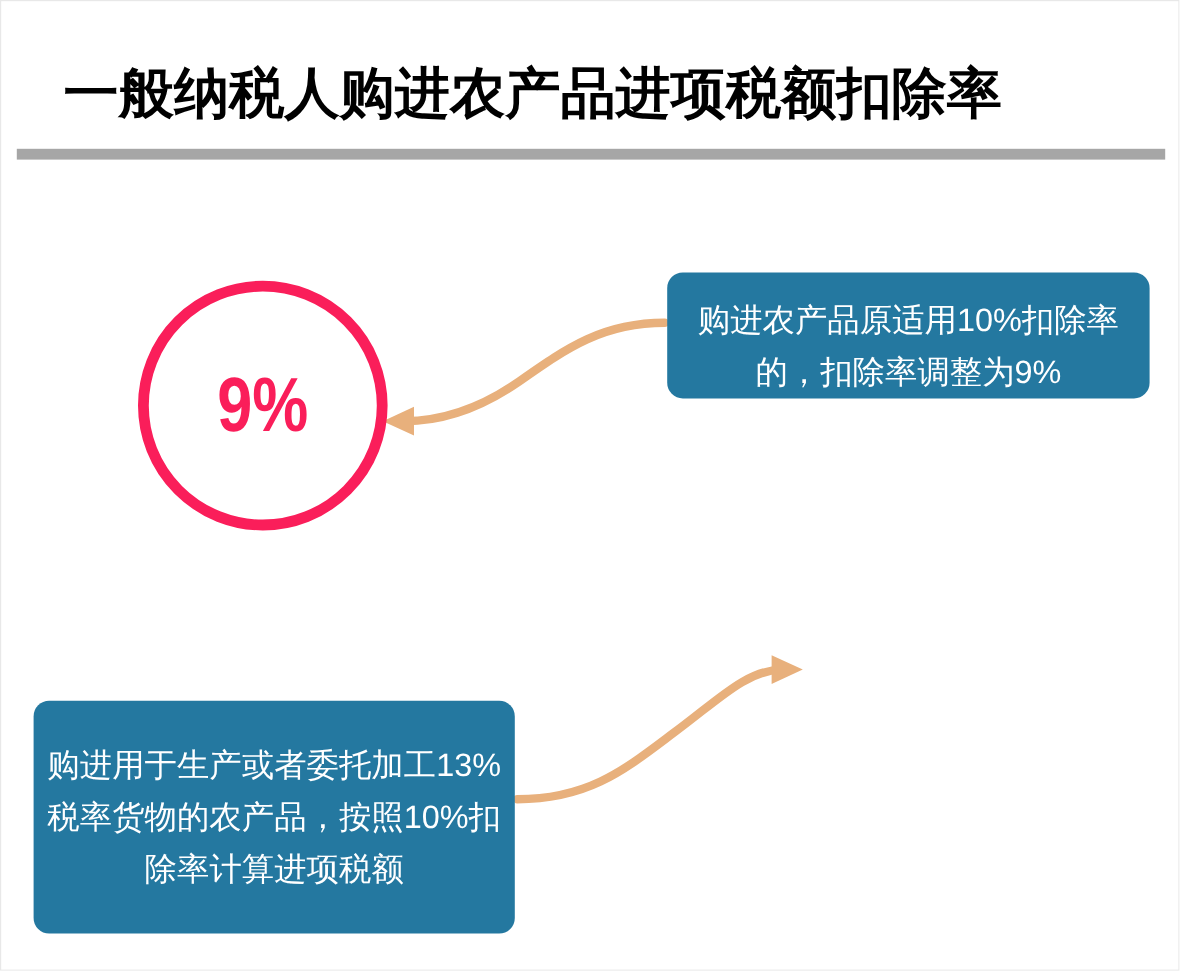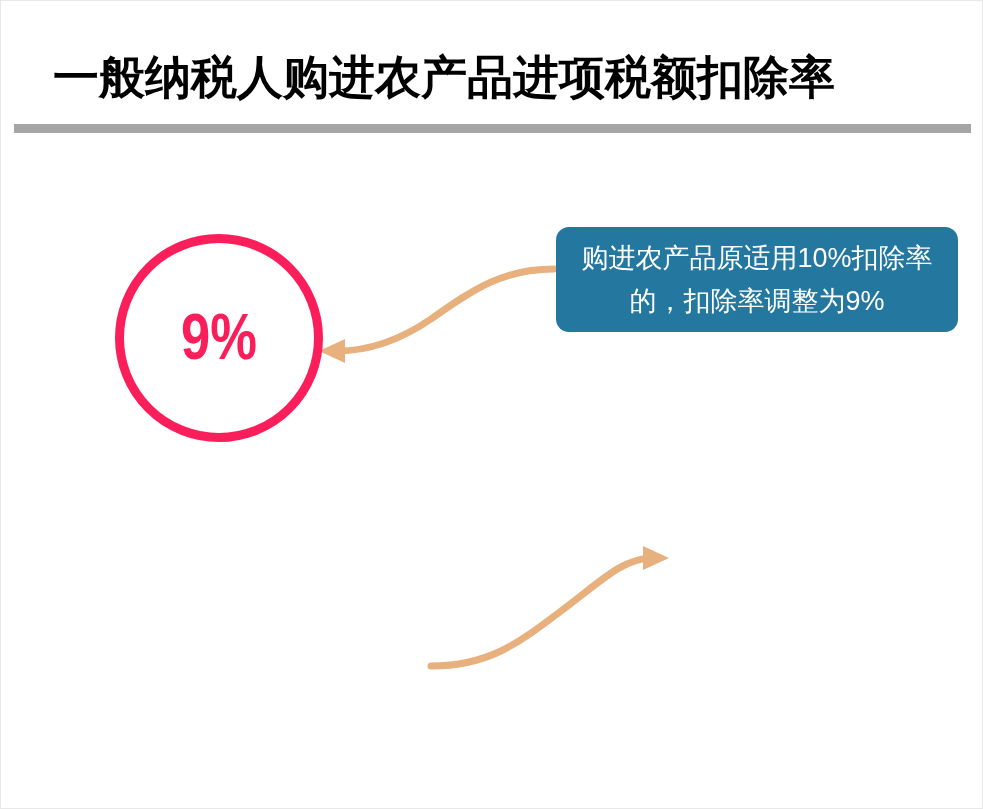--- a/index.html
+++ b/index.html
@@ -106,20 +106,21 @@
     line-height: 43px;
     font-weight: normal;
     color: #ffffff;
   }
   #callout-top-right {
     left: 555px;
     top: 226px;
     width: 402px;
     height: 105px;
     padding: 0 12px;
+    align-items: flex-end;
   }
   #callout-bottom-left {
     left: 27px;
     top: 583px;
     width: 401px;
     height: 194px;
     padding: 0 10px;
   }
 
   
@@ -156,14 +157,17 @@
 
   <div id="circle-nine" class="ring">
     <div class="ring-label">9%</div>
   </div>
 
 
   <div id="callout-top-right" class="callout">
     <div class="callout-text">购进农产品原适用10%扣除率的，扣除率调整为9%</div>
   </div>
 
+  <div id="callout-bottom-left" class="callout">
+    <div class="callout-text">购进用于生产或者委托加工13%税率货物的农产品，按照10%扣除率计算进项税额</div>
+  </div>
 
 </div>
 
 </body></html>

